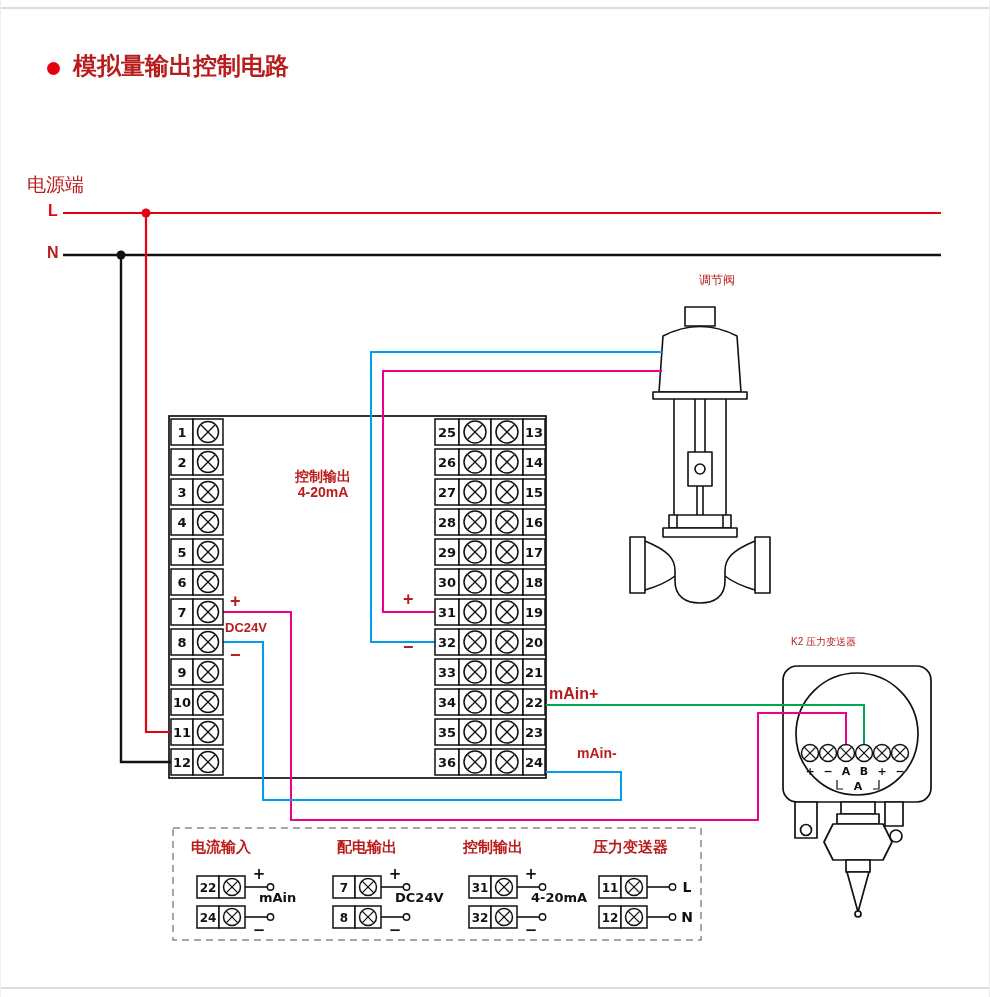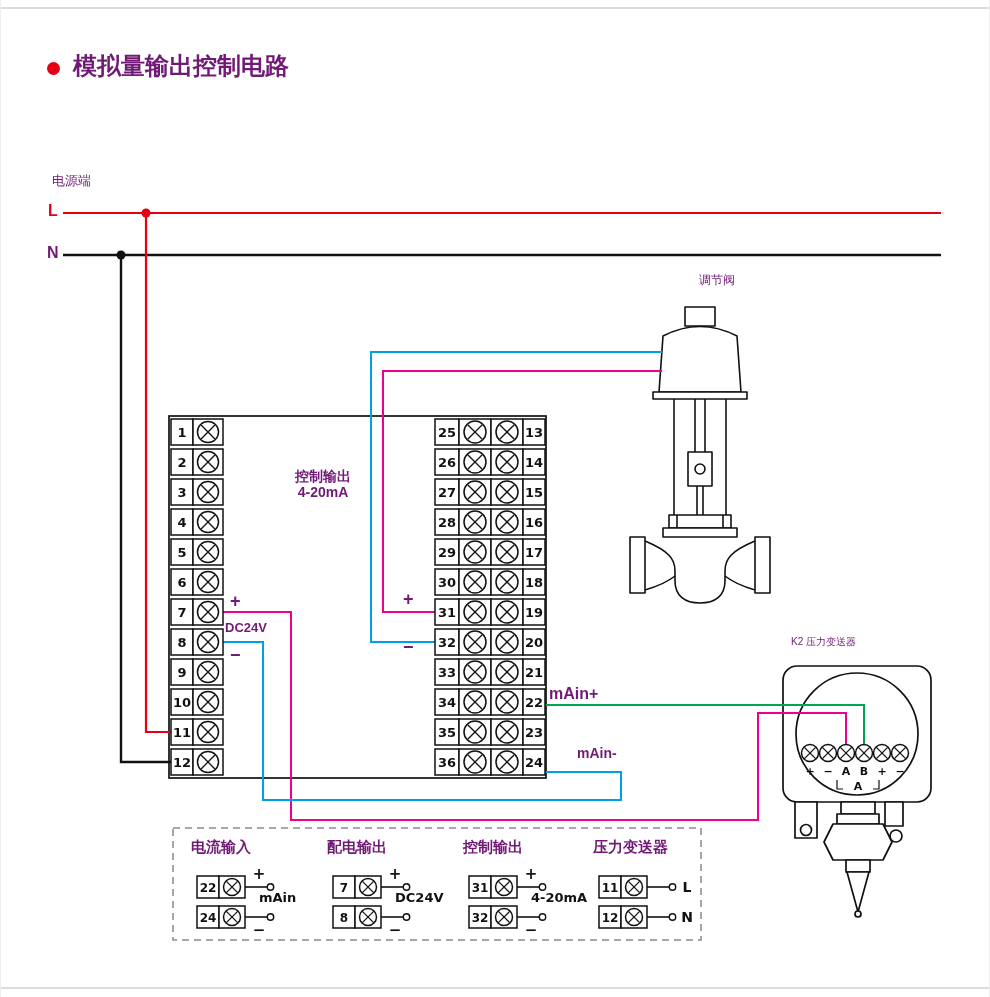--- a/index.html
+++ b/index.html
@@ -1,21 +1,21 @@
 <!DOCTYPE html>
 <html><head>
 <meta charset="utf-8">
 <style>
   * { box-sizing: border-box; margin: 0; padding: 0; }
   html, body { background: #ffffff; }
   body { font-family: "Liberation Sans", "DejaVu Sans", sans-serif; }
   .page { position: relative; width: 990px; height: 997px; background: #fff; overflow: hidden;
           border-left: 1px solid #eee; border-right: 1px solid #eee; }
   .edge { position: absolute; left: 0; width: 100%; height: 2px; background: #dcdcdc; }
-  .lbl  { position: absolute; color: #701a75; white-space: nowrap; line-height: 1.15; }
+  .lbl  { position: absolute; color: #b91c1c; white-space: nowrap; line-height: 1.15; }
   .bold { font-weight: 700; }
   .bullet { position: absolute; width: 13px; height: 13px; border-radius: 50%; }
   .co-label { text-align: center; width: 96px; }
   svg text { user-select: none; }
 </style>
 </head>
 <body>
 
 <div class="page">
 
@@ -504,37 +504,37 @@
           <line x1="646" y1="917" x2="668" y2="917" stroke="#111" stroke-width="1.6"></line>
           <circle cx="671.5" cy="917" r="3.2" fill="#fff" stroke="#111" stroke-width="1.4"></circle>
           <text x="686" y="922" font-size="14" font-weight="bold" text-anchor="middle" fill="#111" font-family="&quot;DejaVu Sans&quot;,&quot;Liberation Sans&quot;,sans-serif">N</text>
         </g>
       </g>
   </svg>
 
   <div class="bullet" style="left: 46px; top: 62px; background: rgb(230, 0, 18);"></div>
   <div class="lbl" style="left:72px;top:52px;font-size:24px;font-weight:600">模拟量输出控制电路</div>
 
-  <div class="lbl" style="left:51px;top:174px;font-size:13px">电源端</div>
+  <div class="lbl" style="left:26px;top:174px;font-size:19px">电源端</div>
   <div class="lbl bold" style="left: 47px; top: 202px; font-size: 16px; color: rgb(230, 0, 18);">L</div>
   <div class="lbl bold" style="left:46px;top:244px;font-size:16px">N</div>
 
   <div class="lbl" style="left:698px;top:274px;font-size:12px">调节阀</div>
   <div class="lbl" style="left:790px;top:636px;font-size:10px">K2 压力变送器</div>
 
   <div class="lbl bold co-label" style="left:274px;top:468px;font-size:14px">
     <div>控制输出</div>
     <div>4-20mA</div>
   </div>
   <div class="lbl bold" style="left:229px;top:591px;font-size:18px">+</div>
   <div class="lbl bold" style="left:224px;top:621px;font-size:13px">DC24V</div>
   <div class="lbl bold" style="left:229px;top:645px;font-size:18px">−</div>
   <div class="lbl bold" style="left:402px;top:589px;font-size:18px">+</div>
   <div class="lbl bold" style="left:402px;top:637px;font-size:18px">−</div>
   <div class="lbl bold" style="left:548px;top:685px;font-size:16px">mAin+</div>
   <div class="lbl bold" style="left:576px;top:745px;font-size:14px">mAin-</div>
 
   <div class="lbl bold" style="left:190px;top:838px;font-size:15px">电流输入</div>
-  <div class="lbl bold" style="left:326px;top:838px;font-size:15px">配电输出</div>
+  <div class="lbl bold" style="left:336px;top:838px;font-size:15px">配电输出</div>
   <div class="lbl bold" style="left:462px;top:838px;font-size:15px">控制输出</div>
   <div class="lbl bold" style="left:592px;top:838px;font-size:15px">压力变送器</div>
 
 </div>
 
 </body></html>

